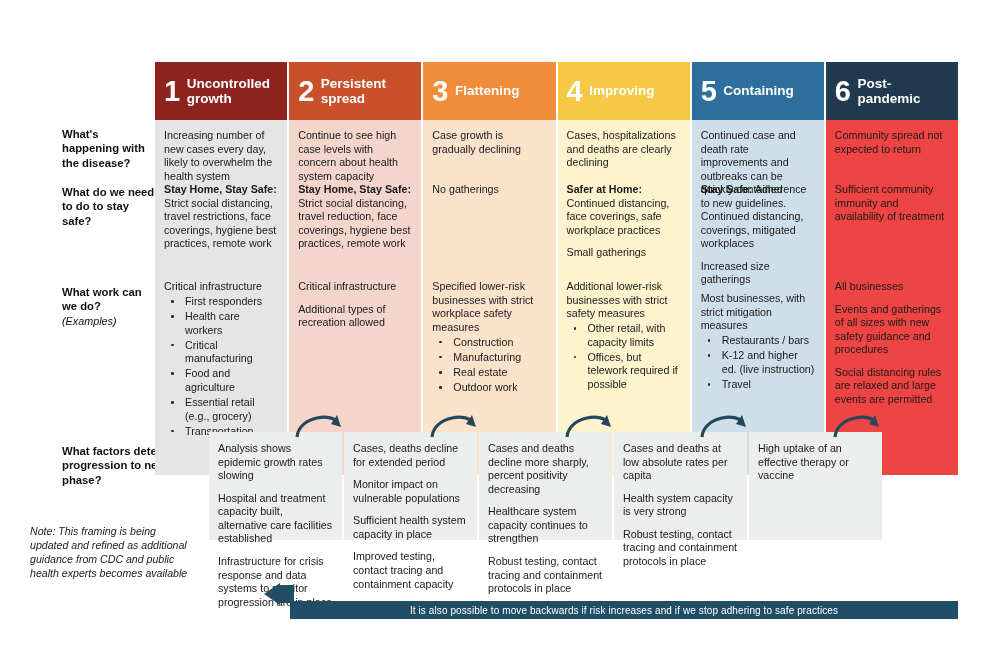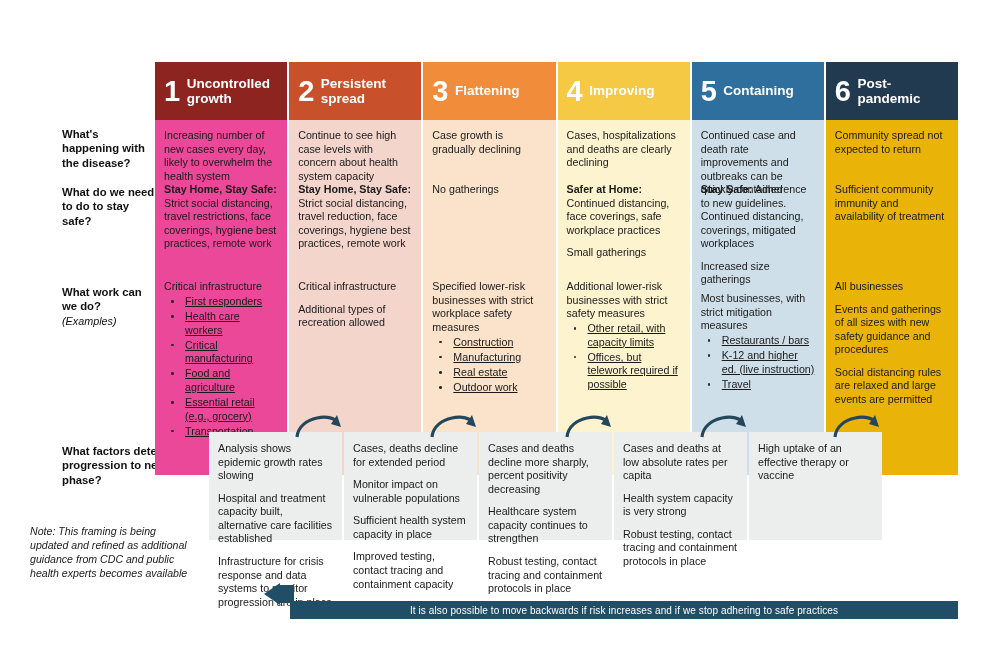--- a/index.html
+++ b/index.html
@@ -45,21 +45,21 @@
     box-sizing:border-box;
     padding:9px 9px 8px 9px;
     font-size:10.7px;
     line-height:1.27;
     height:355px;
     position:relative;
   }
   .blk{margin-bottom:9px;}
   .lead{font-weight:bold;}
   ul.bl{
-    list-style:none;margin:1px 0 0 0;padding:0;text-decoration:underline;
+    list-style:none;margin:1px 0 0 0;padding:0;
   }
   ul.bl li{
     position:relative;
     padding-left:21px;
     margin-top:1.5px;
     line-height:1.27;
   }
   ul.bl li:before{
     content:"";
     position:absolute;left:7px;top:5px;
@@ -140,21 +140,21 @@
   <div class="qlabel" id="q3sub">(Examples)</div>
   <div class="qlabel" id="q4">What factors determine progression to next phase?</div>
 
   <div class="phase-grid">
 
     <div class="col">
       <div class="hdr" style="background:#8e2420">
         <div class="num">1</div>
         <div class="nm big">Uncontrolled growth</div>
       </div>
-      <div class="body" style="background:#ec4899">
+      <div class="body" style="background:#e5e5e5">
         <div class="seg1">Increasing number of new cases every day, likely to overwhelm the health system</div>
         <div class="seg2">
           <div><span class="lead">Stay Home, Stay Safe:</span><span> Strict social distancing, travel restrictions, face coverings, hygiene best practices, remote work</span></div>
         </div>
         <div class="seg3">
           <div>Critical infrastructure</div>
           <ul class="bl">
             <li>First responders</li>
             <li>Health care workers</li>
             <li>Critical manufacturing</li>
@@ -246,21 +246,21 @@
           </ul>
         </div>
       </div>
     </div>
 
     <div class="col">
       <div class="hdr" style="background:#223a4f">
         <div class="num">6</div>
         <div class="nm big">Post-pandemic</div>
       </div>
-      <div class="body" style="background:#eab308">
+      <div class="body" style="background:#ef4444">
         <div class="seg1">Community spread not expected to return</div>
         <div class="seg2">
           <div>Sufficient community immunity and availability of treatment</div>
         </div>
         <div class="seg3">
           <div class="blk">All businesses</div>
           <div class="blk">Events and gatherings of all sizes with new safety guidance and procedures</div>
           <div>Social distancing rules are relaxed and large events are permitted</div>
         </div>
       </div>

